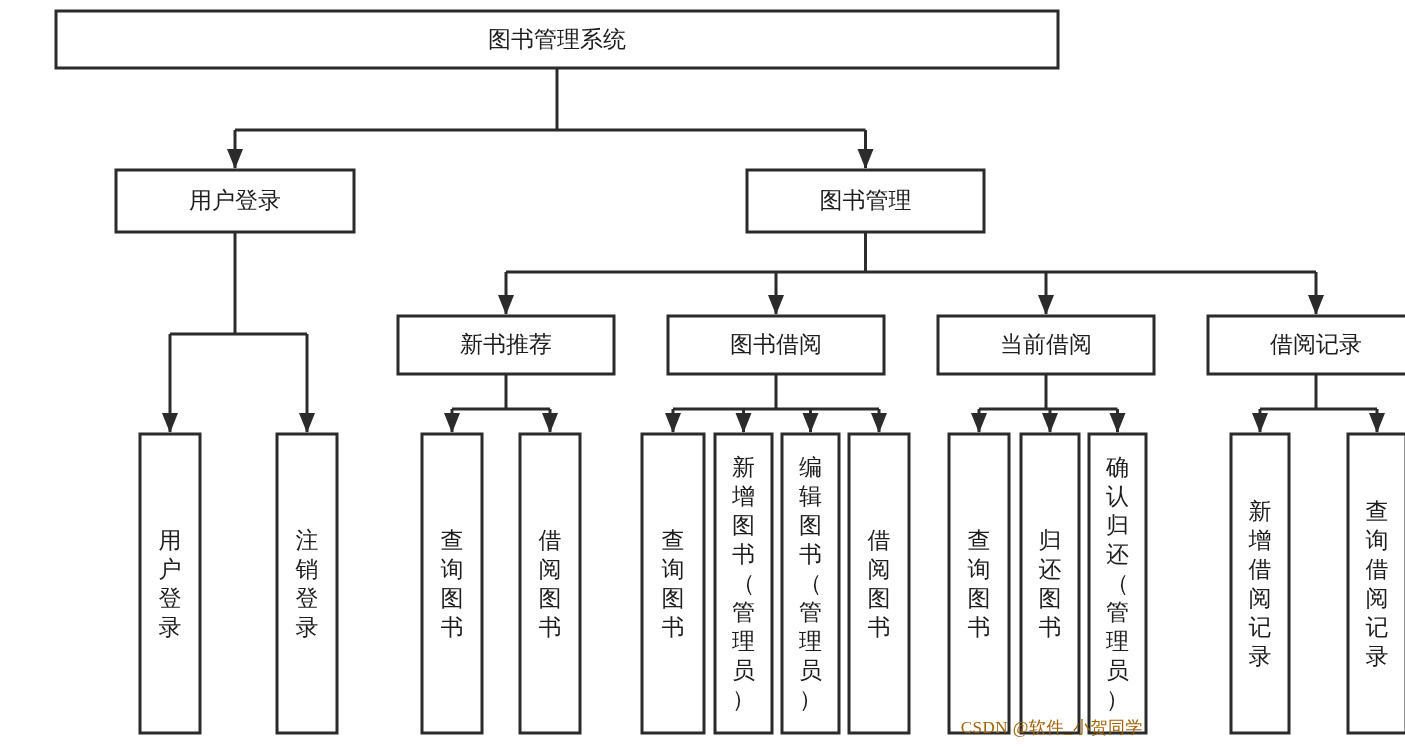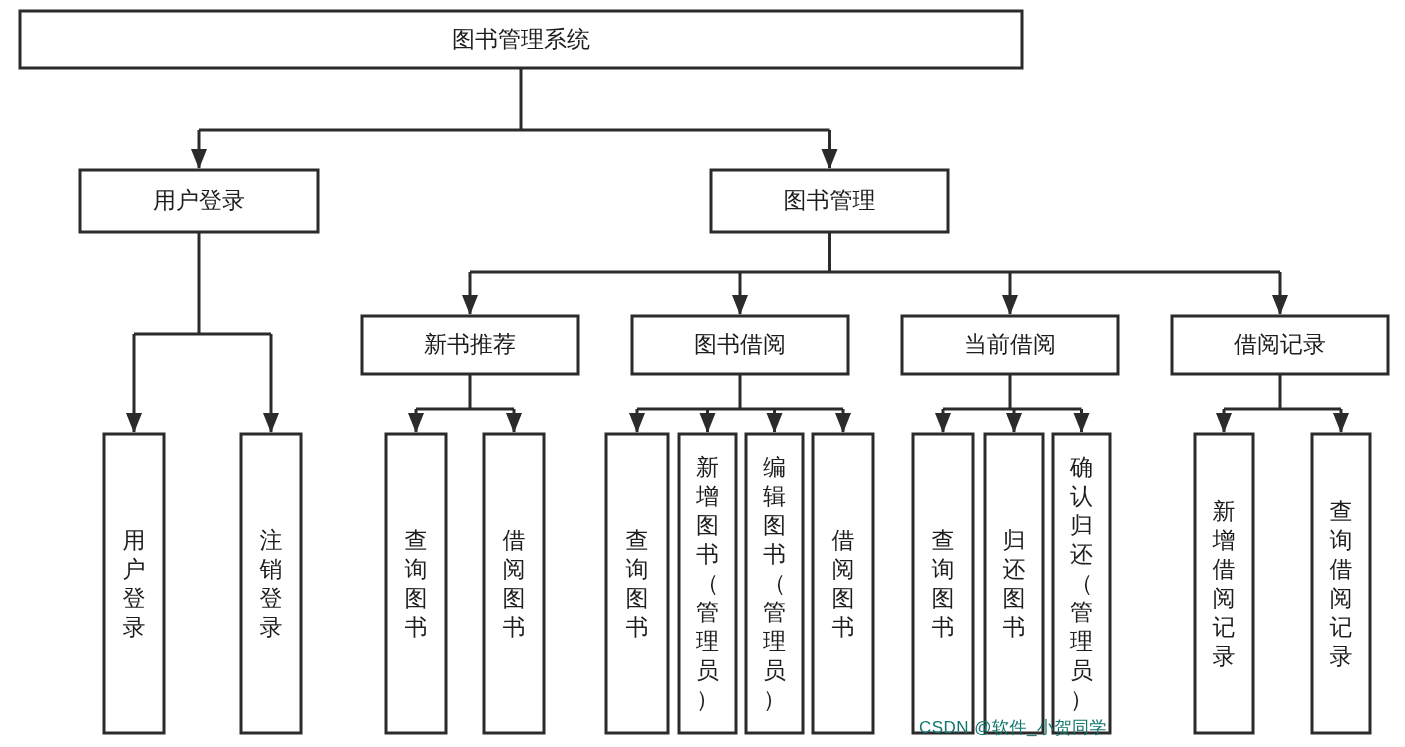--- a/index.html
+++ b/index.html
@@ -11,20 +11,21 @@
     width: 1405px;
     height: 747px;
     font-family: "Liberation Sans", "DejaVu Sans", sans-serif;
     overflow: hidden;
     position: relative;
   }
   #diagram-root {
     position: relative;
     width: 1121px;
     height: 747px;
+    margin-left: 36px;
   }
   svg.flow {
     position: absolute;
     left: 0;
     top: 0;
     width: 1405px;
     height: 747px;
     display: block;
   }
   .node-box {
@@ -53,23 +54,23 @@
   .node-label-v {
     font-family: "Liberation Sans", "DejaVu Sans", sans-serif;
     font-size: 23px;
     fill: #1d1d1d;
     text-anchor: middle;
   }
   .watermark {
     position: absolute;
     right: 14px;
     bottom: 8px;
-    font-family: Liberation Sans, sans-serif;
+    font-family: Liberation Serif, serif;
     font-size: 17px;
-    color: #0f766e;
+    color: #a16207;
     letter-spacing: 0.5px;
     white-space: nowrap;
     user-select: none;
   }
 </style>
 </head>
 <body>
 
 <div id="diagram-root">
   <svg class="flow" viewBox="0 0 1405 747" xmlns="http://www.w3.org/2000/svg">

